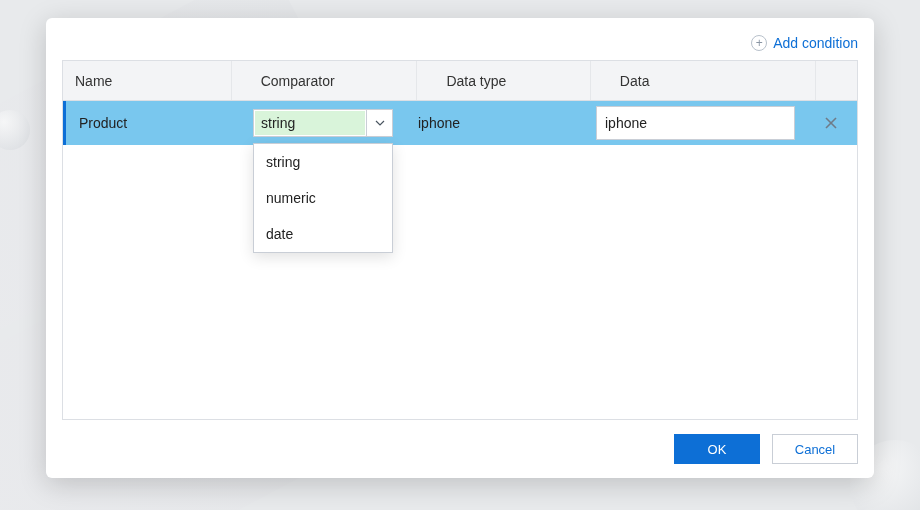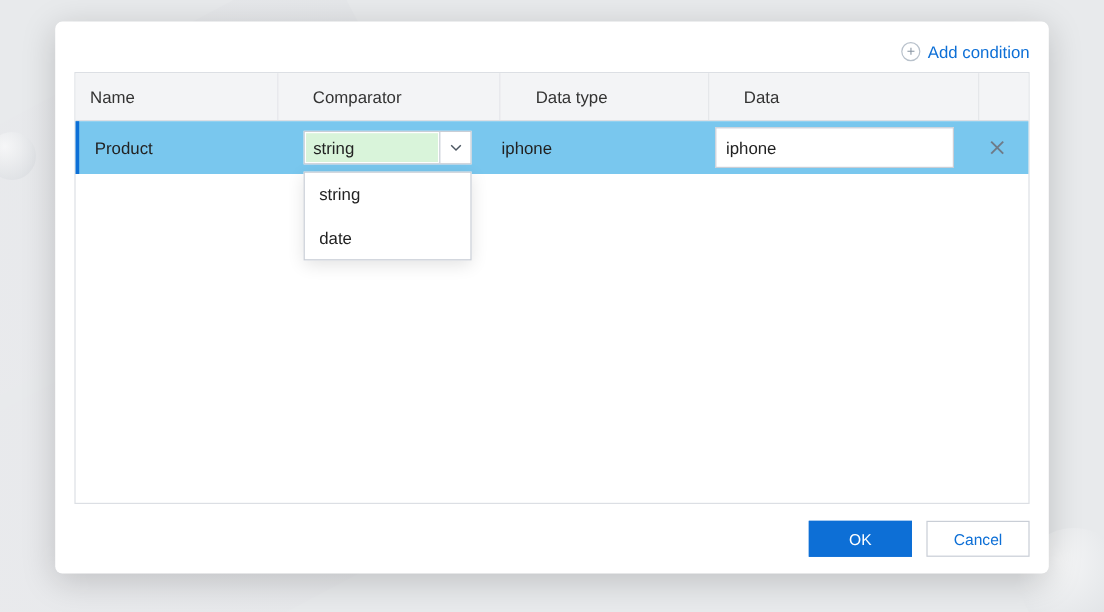--- a/index.html
+++ b/index.html
@@ -260,20 +260,21 @@
             <svg width="14" height="14" viewBox="0 0 14 14">
               <line x1="2" y1="2" x2="12" y2="12" stroke="#6f7b88" stroke-width="1.6"></line>
               <line x1="12" y1="2" x2="2" y2="12" stroke="#6f7b88" stroke-width="1.6"></line>
             </svg>
           </span>
         </div>
       </div>
 
       <div class="dropdown">
         <div class="opt">string</div>
+        <div class="opt">numeric</div>
         <div class="opt">date</div>
       </div>
     </div>
   </div>
 
   <div class="footer">
     <button class="btn primary">OK</button>
     <button class="btn">Cancel</button>
   </div>
 

